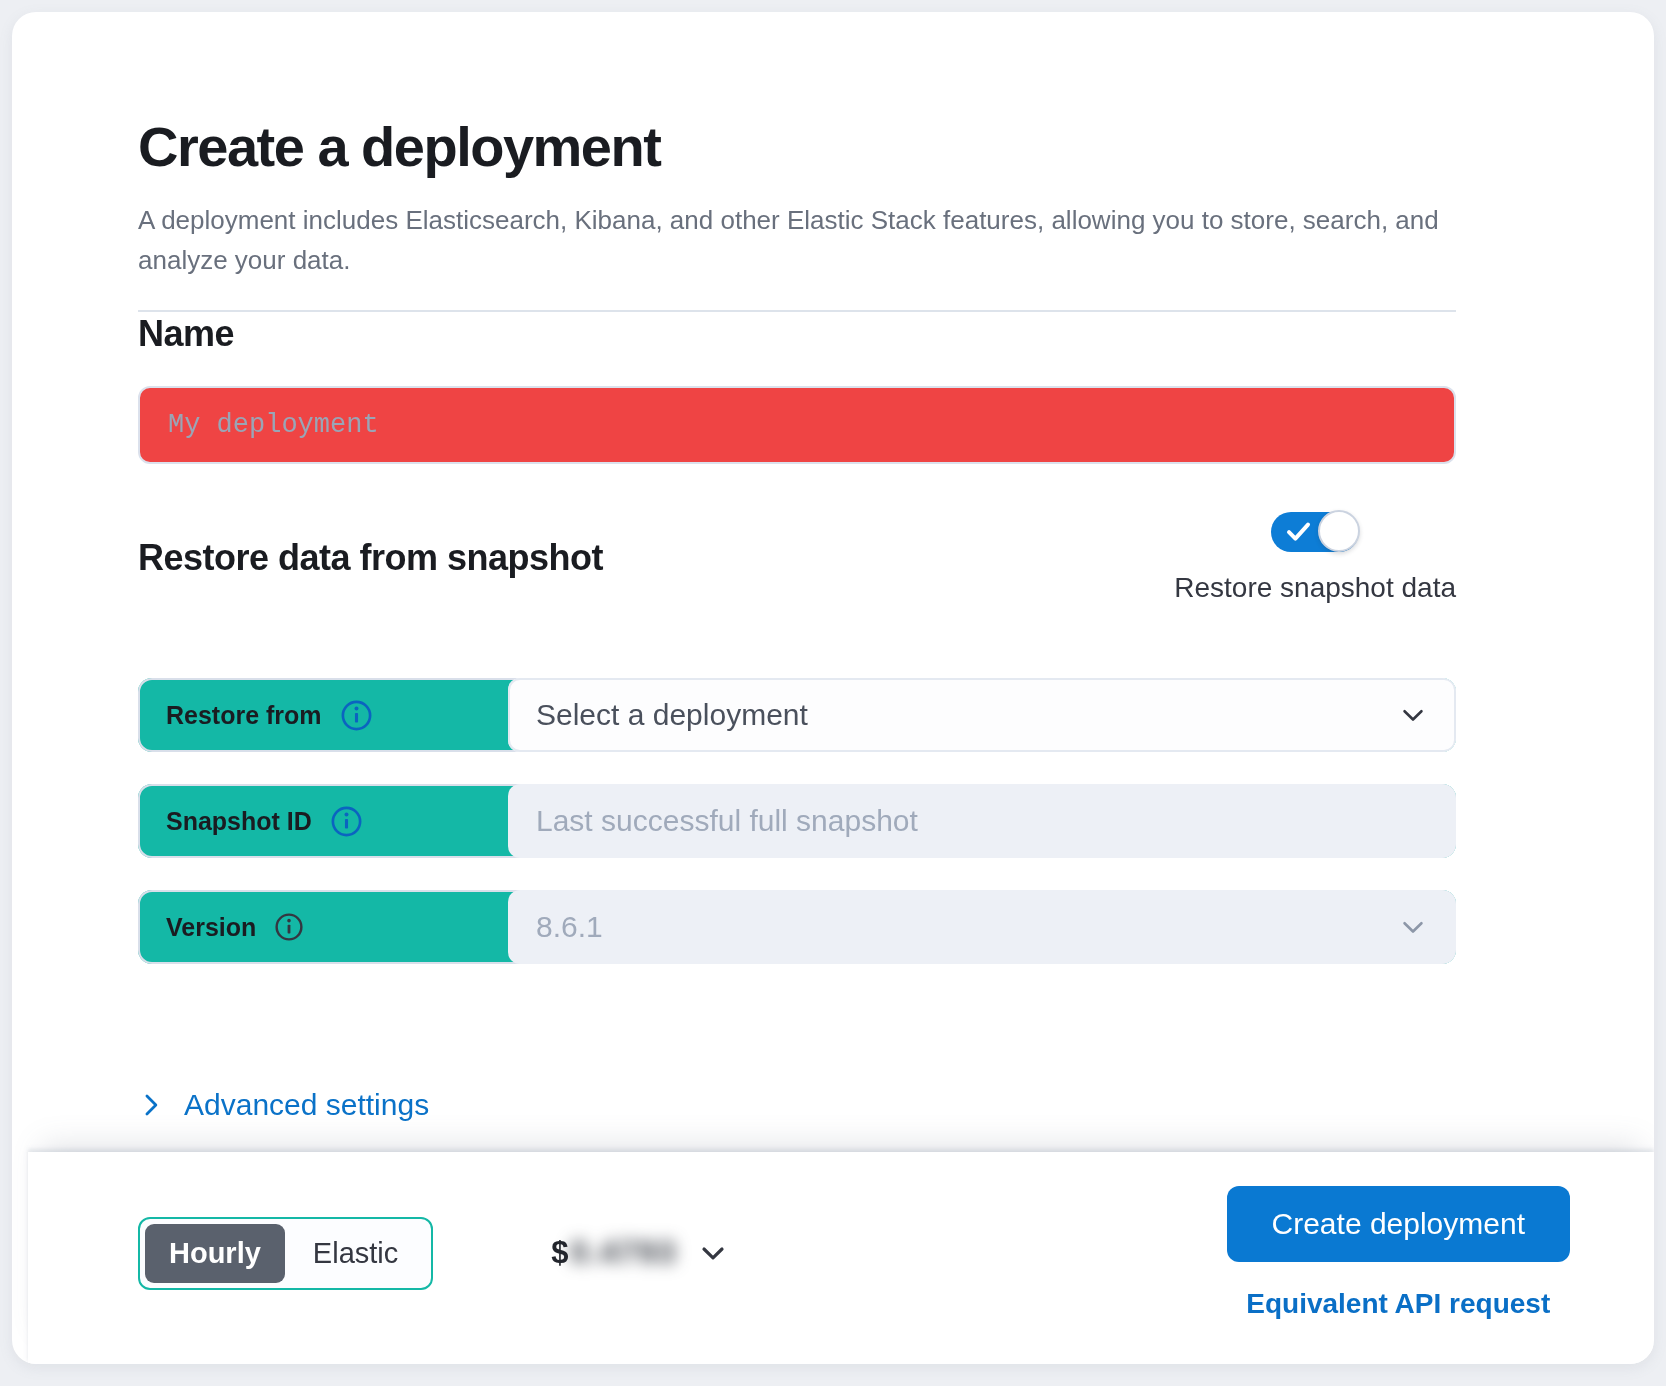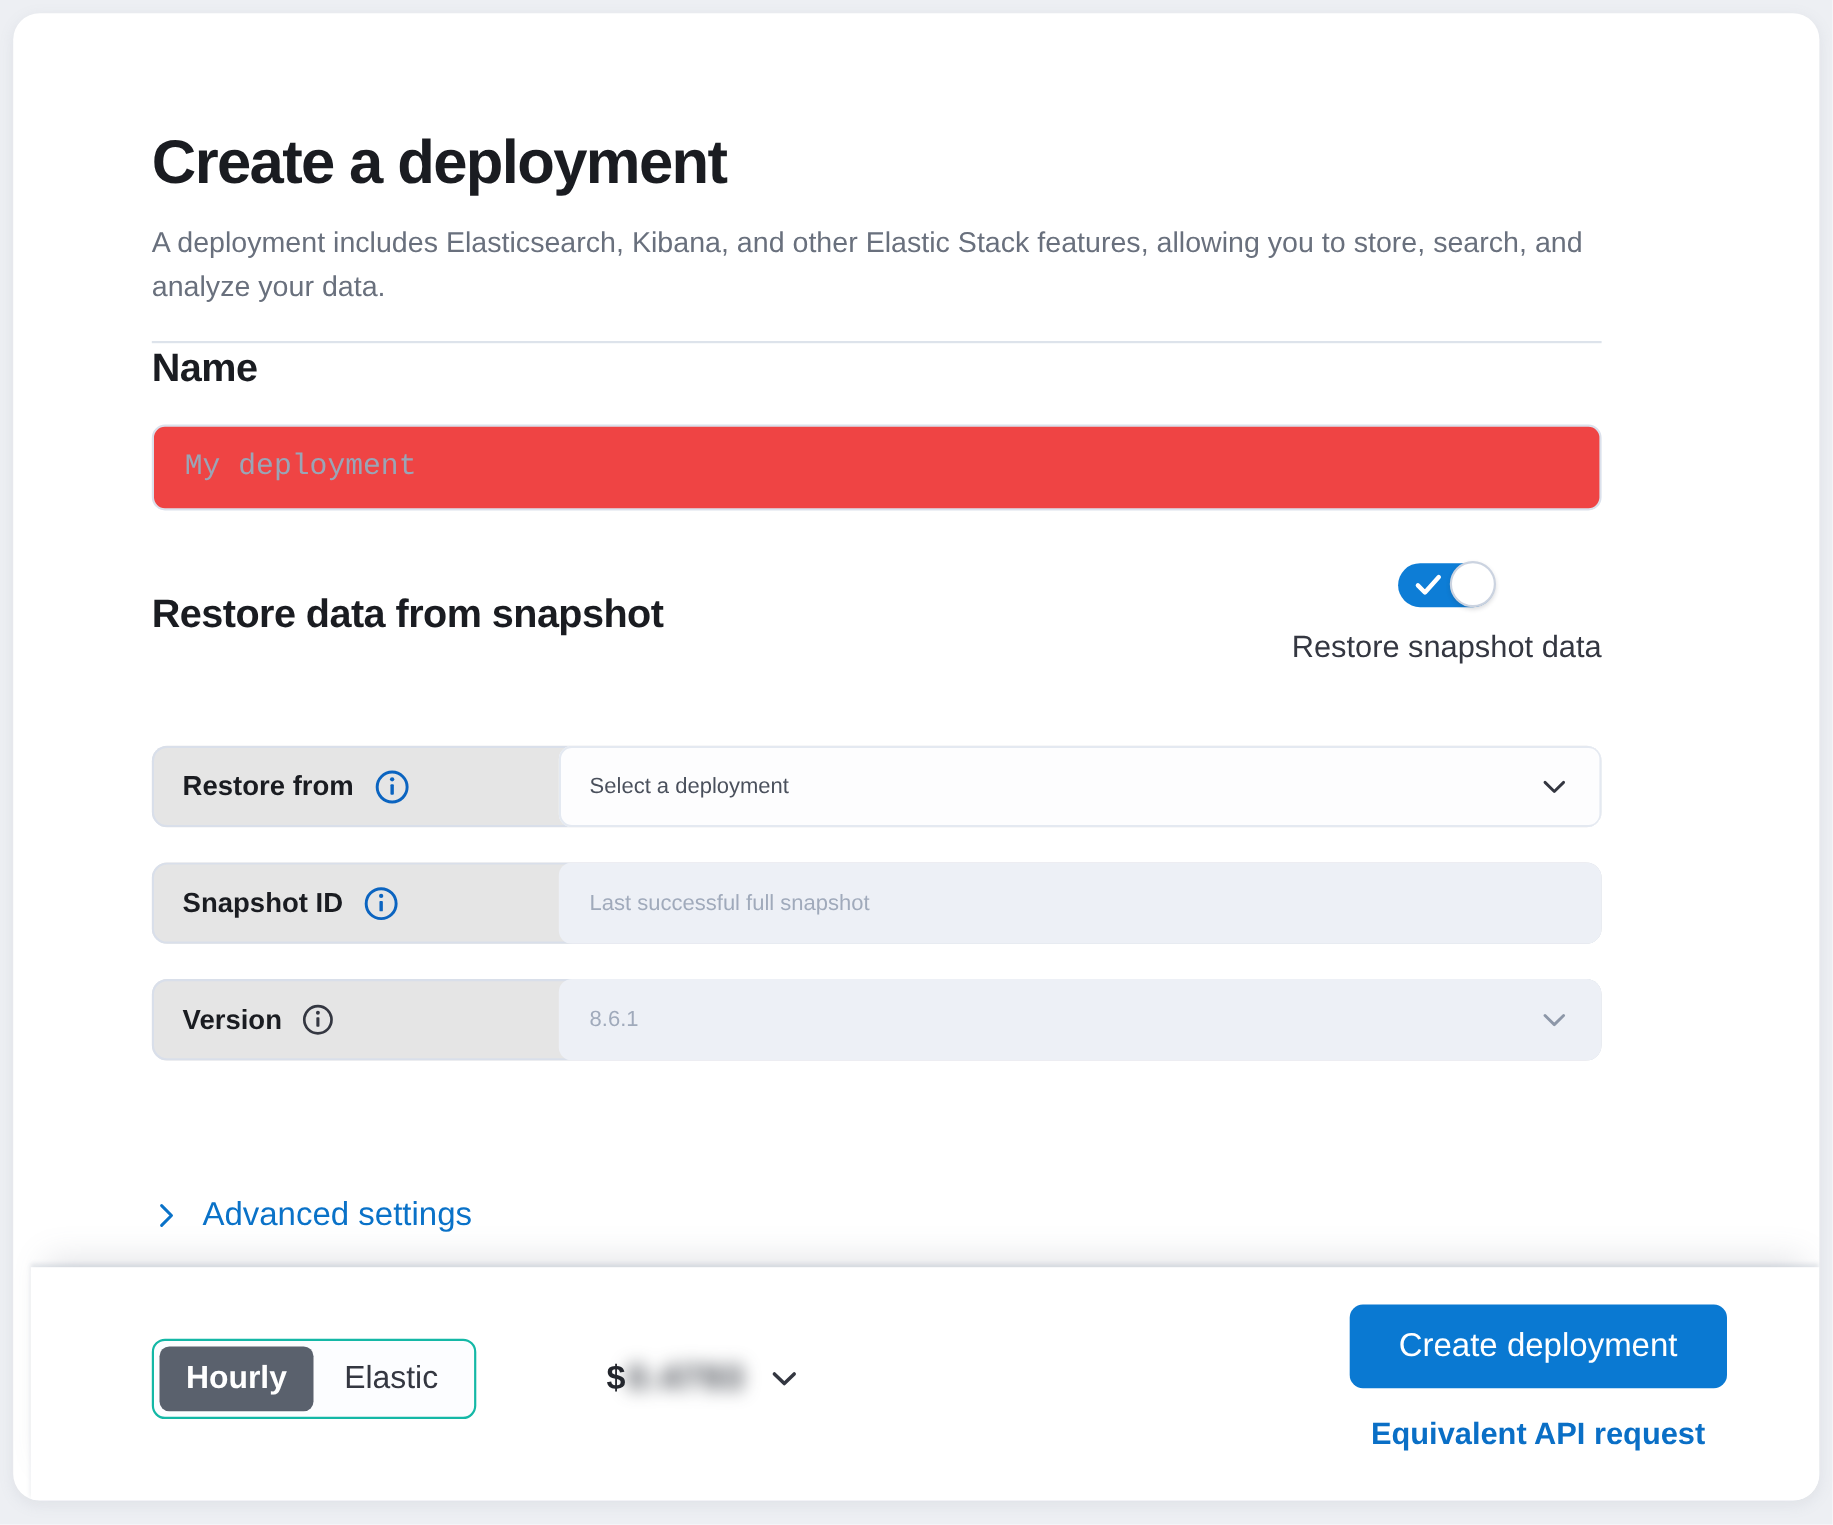--- a/index.html
+++ b/index.html
@@ -57,38 +57,38 @@
     position:absolute; right:-1px; top:-2px;
     width:42px; height:42px; border-radius:50%;
     background:#ffffff; border:2px solid #cbd3e0;
     box-shadow:0 2px 4px rgba(52,55,65,.18);
   }
   .toggle-label { font-size:28px; color:#343741; }
 
   .form-rows { margin-top:74px; }
   .form-row {
     display:flex; align-items:stretch; height:74px;
-    border-radius:14px; background:#e5e5e5;
+    border-radius:14px; background:#14b8a6;
     box-shadow:inset 0 0 0 2px #d9dfea;
     margin-bottom:32px; overflow:hidden;
   }
   .row-label {
     width:370px; flex-shrink:0; display:flex; align-items:center; gap:18px;
     padding-left:28px;
   }
   .row-label .label-text {
     font-size:25px; font-weight:700; color:#1a1c21;
   }
   .row-control {
     flex:1; display:flex; align-items:center; justify-content:space-between;
     border-radius:12px; padding:0 28px;
   }
   .row-control.enabled { background:#fdfdfe; box-shadow:inset 0 0 0 2px #e4e9f1; cursor:pointer; }
   .row-control.disabled { background:#edf0f6; }
-  .control-text { font-size:20px;text-align:center; }
+  .control-text { font-size:30px;text-align:center; }
   .control-text.value { color:#4a505c; }
   .control-text.muted { color:#a0aabb; }
   .info-icon { display:inline-flex; cursor:pointer; }
   .info-icon.blue { color:#0b64c0; }
   .info-icon.dark { color:#343741; }
   .chev { display:inline-flex; }
   .chev.dark { color:#343741; }
   .chev.gray { color:#8d97a8; }
 
   .advanced-link {

